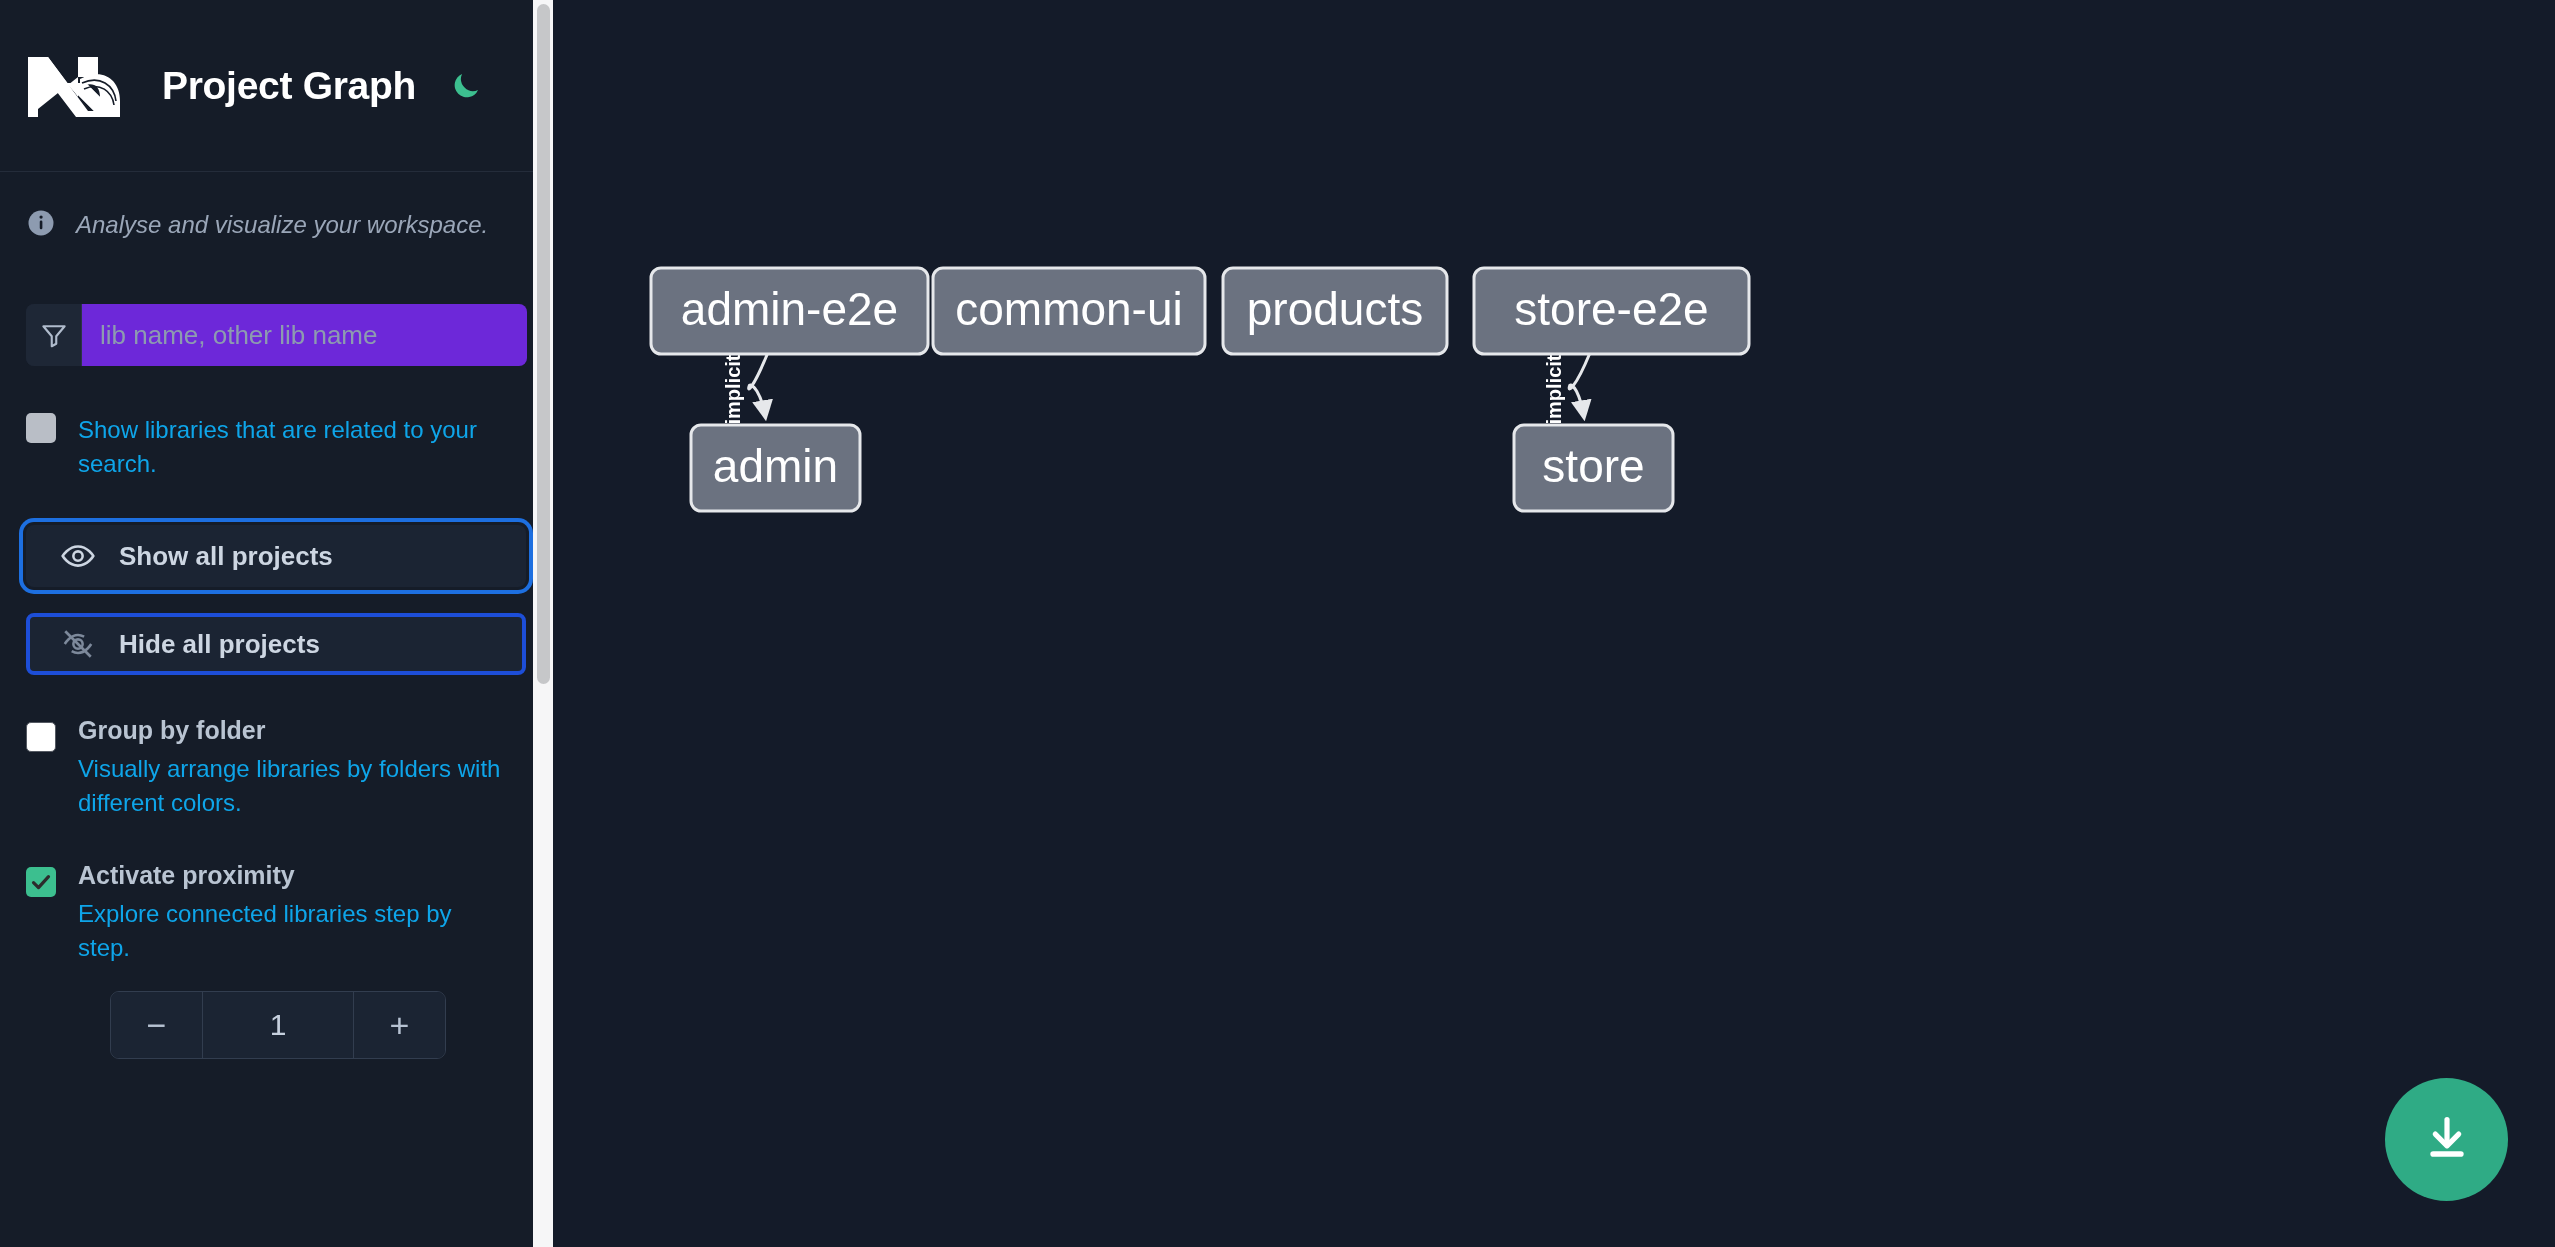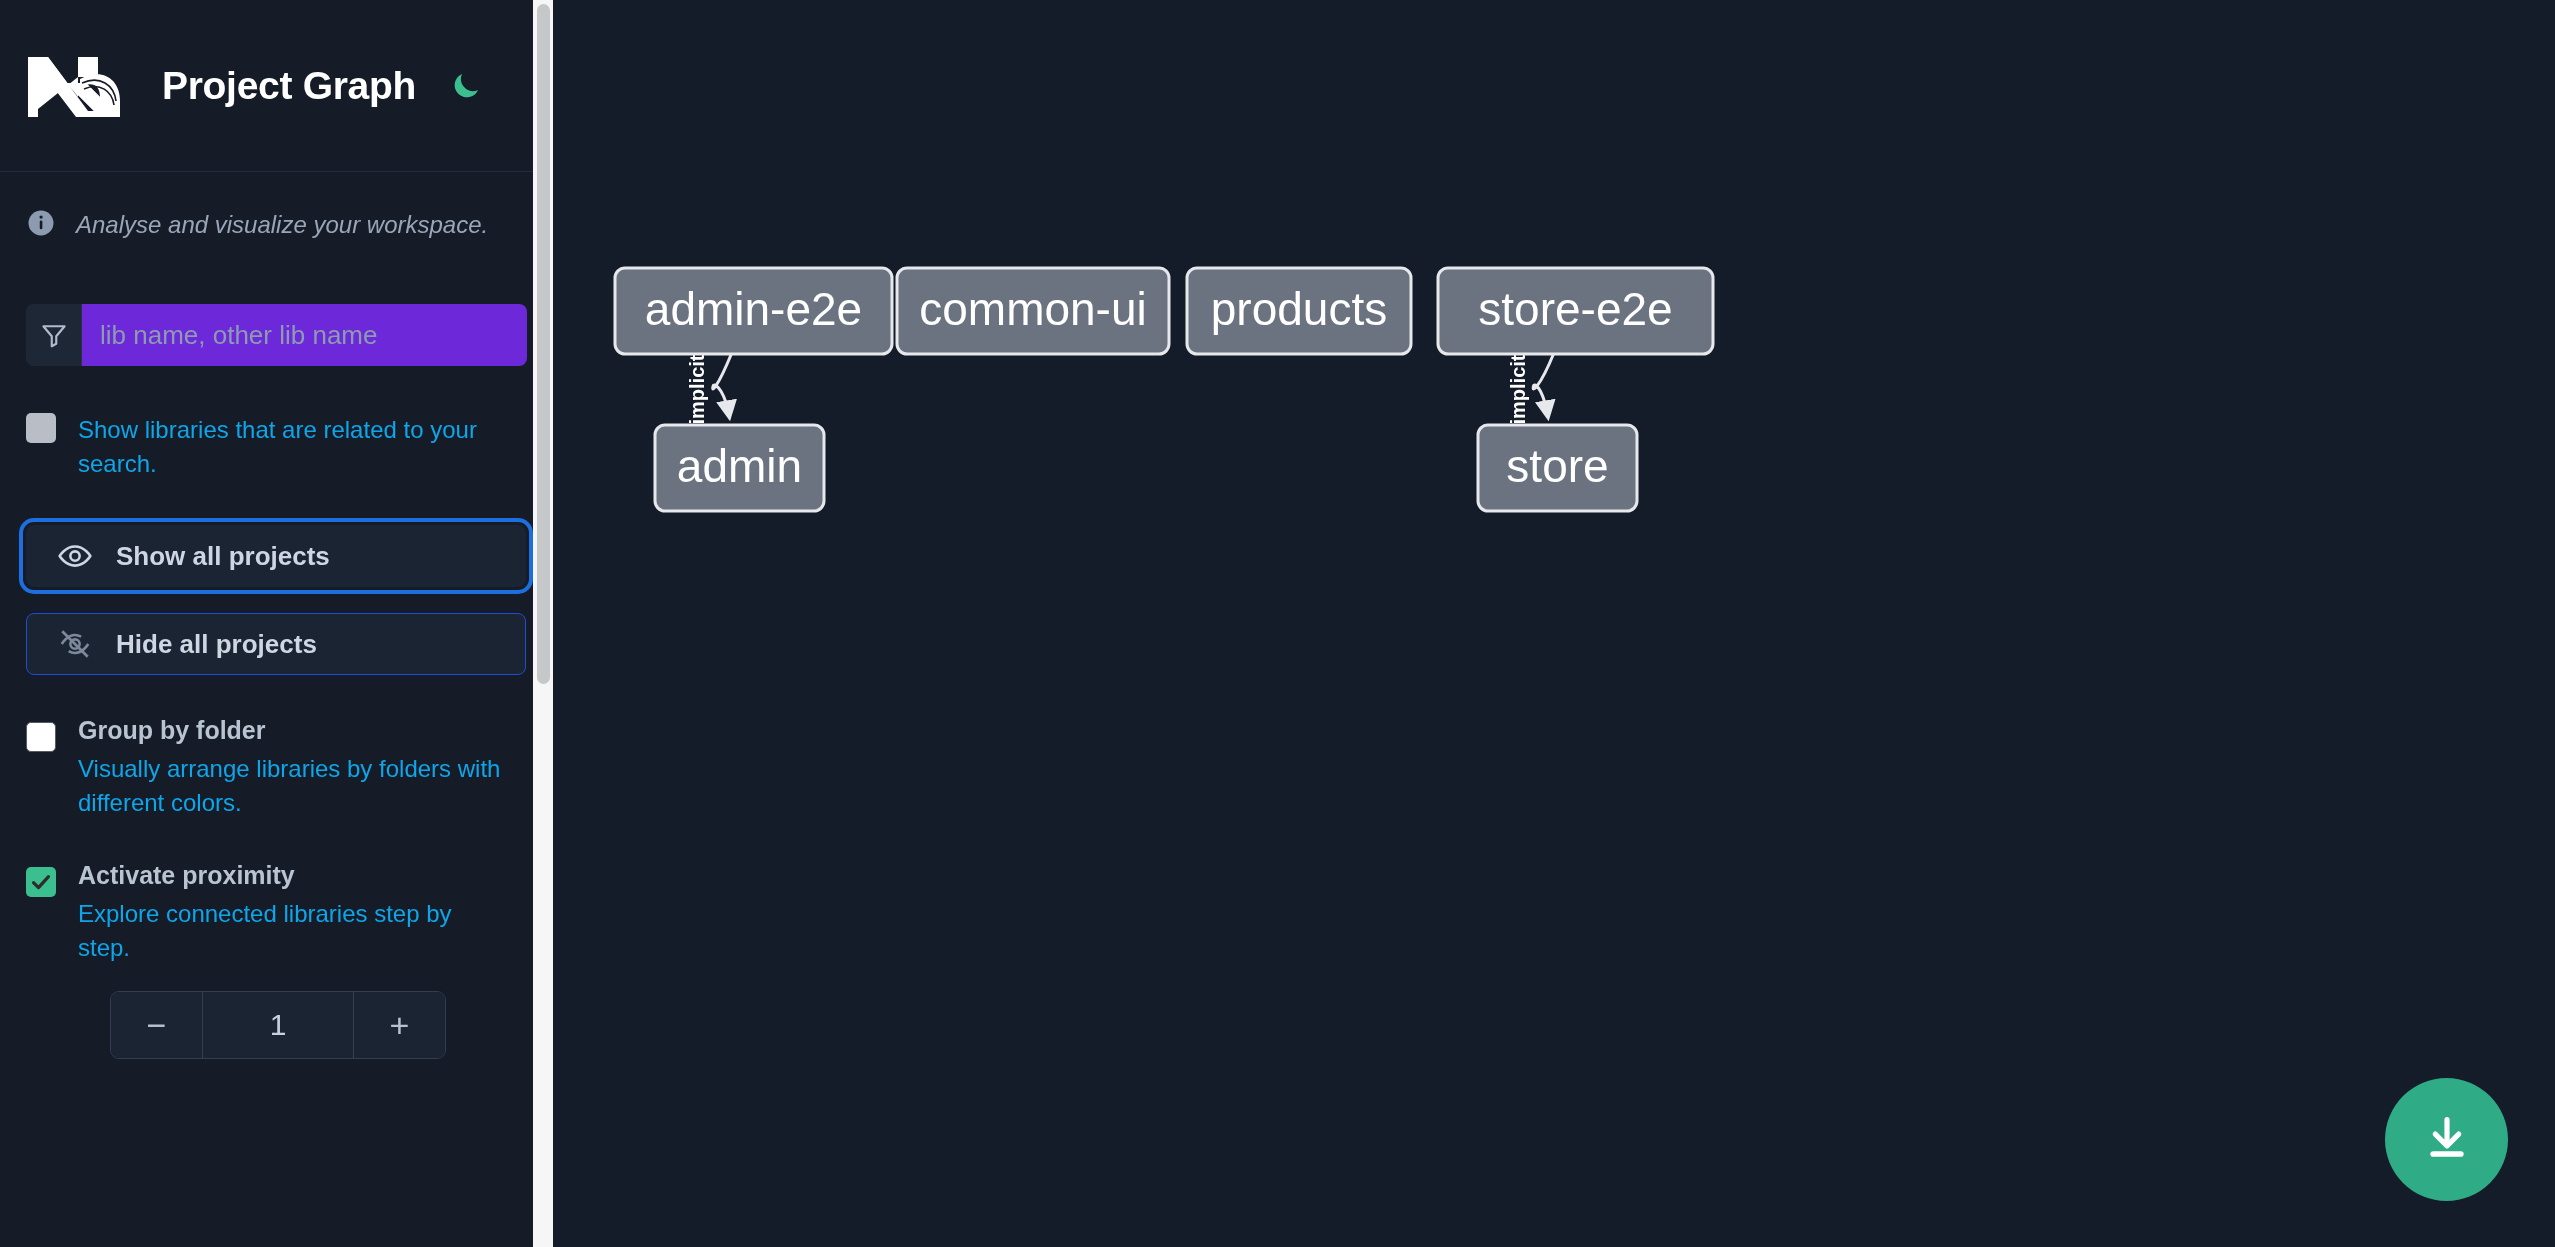--- a/index.html
+++ b/index.html
@@ -10,20 +10,21 @@
     overflow: hidden;
     background: #141b29;
     font-family: "Liberation Sans", sans-serif;
   }
 
   #app {
     position: relative;
     width: 2555px;
     height: 1018px;
     display: flex;
+    gap: 36px;
   }
 
   
   #sidebar {
     position: relative;
     width: 553px;
     height: 1247px;
     background: #151c28;
     flex: 0 0 553px;
     overflow: hidden;
@@ -153,21 +154,21 @@
   }
 
   
   .btn-block { margin: 44px 26px 0 26px; }
   .gbtn {
     position: relative;
     width: 500px;
     height: 62px;
     border-radius: 8px;
     background: #1b2433;
-    border: 1px solid #1d4ed8;
+    border: 4px solid #1d4ed8;
     display: flex;
     align-items: center;
     padding-left: 30px;
     cursor: pointer;
   }
   .gbtn.focused {
     border-color: #1b2433;
     box-shadow: 0 0 0 3px #151c28, 0 0 0 7px #1d6fe0;
   }
   .gbtn .bicon { width: 36px; height: 36px; flex: 0 0 36px; }

